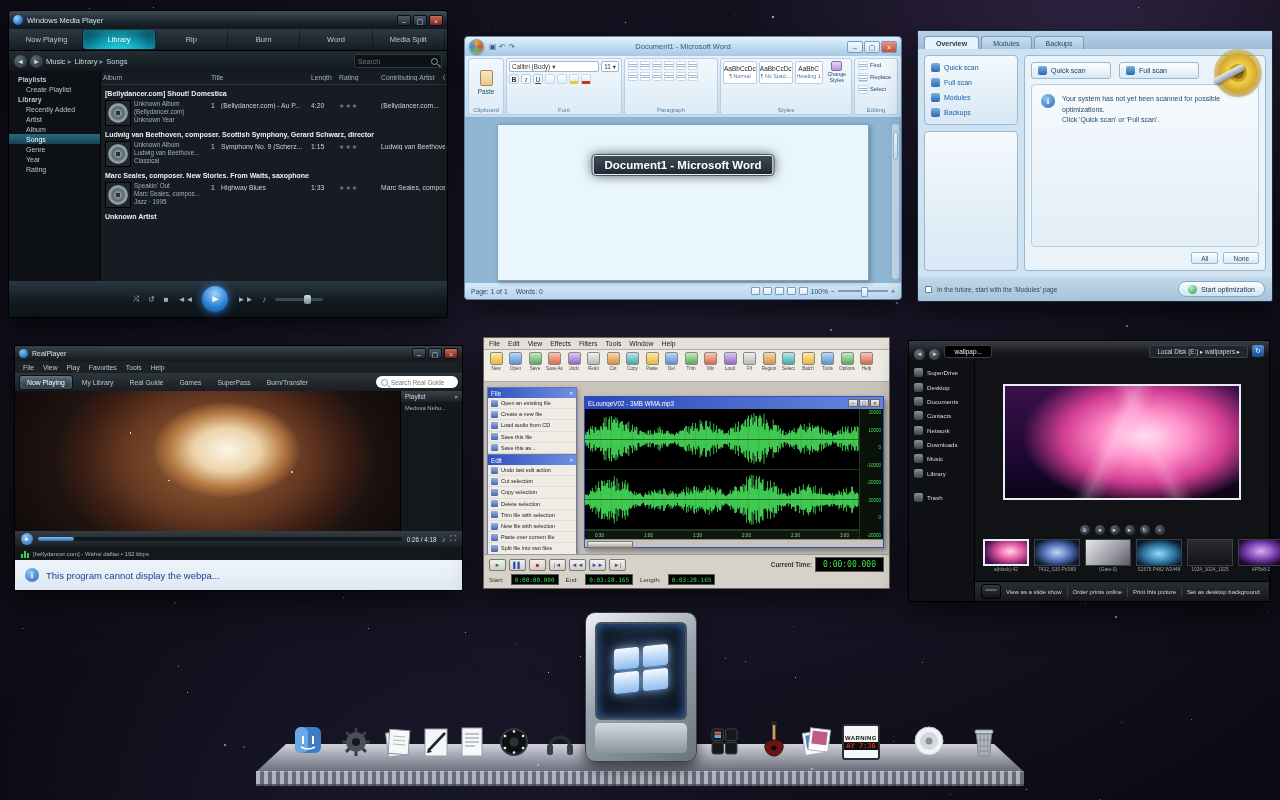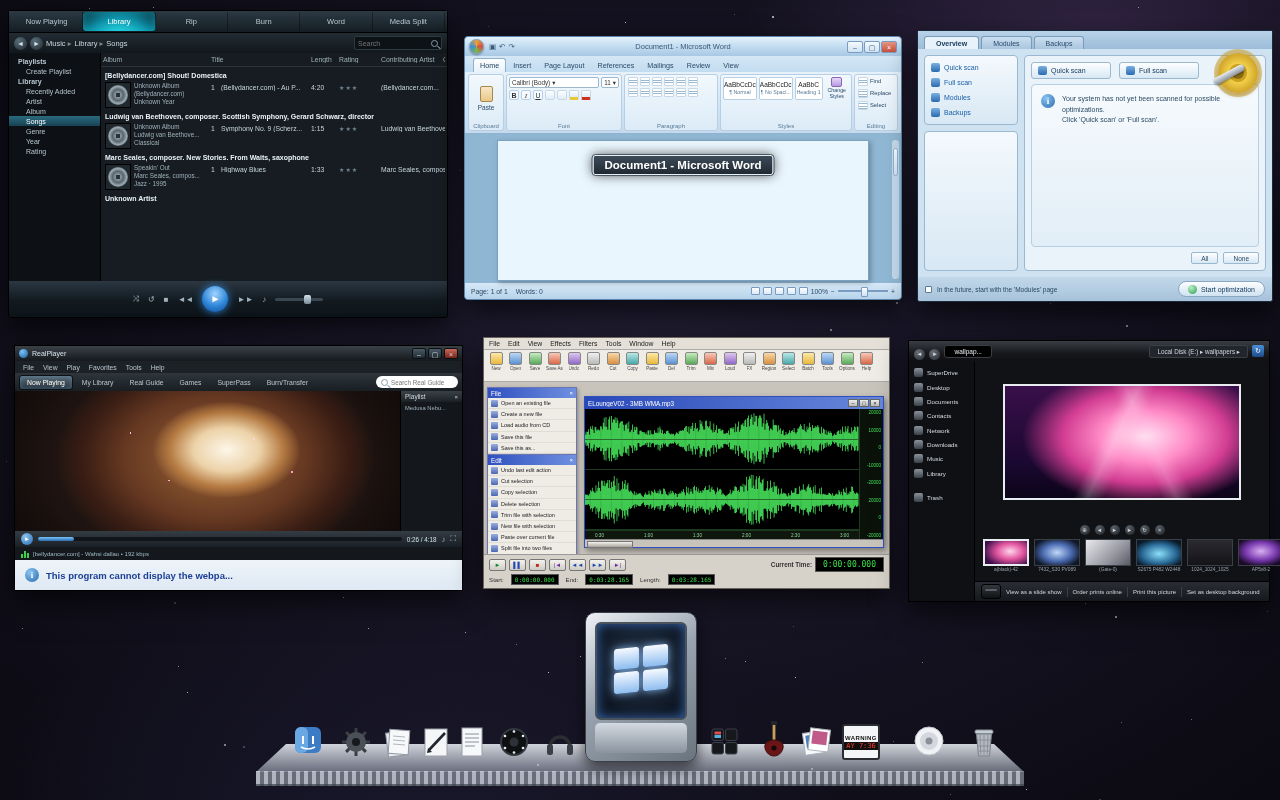--- a/index.html
+++ b/index.html
@@ -169,21 +169,21 @@
 .rp-pli{font-size:5.8px;color:#9fb0ba;padding:3px 4px;white-space:nowrap;overflow:hidden}
 .rp-cb{height:16px;display:flex;align-items:center;gap:5px;padding:0 6px;background:linear-gradient(#343c44,#1a2026)}
 .rp-play{width:12px;height:12px;border-radius:50%;background:radial-gradient(circle at 35% 30%,#8ac4f0,#2a6ab0);color:#fff;font-size:6px;line-height:12px;text-align:center;flex:none}
 .rp-tl{flex:1;height:4px;background:#10151a;border-radius:2px;position:relative}
 .rp-tl::after{content:"";position:absolute;left:0;width:10%;top:0;bottom:0;background:linear-gradient(#7ac4f8,#2a6ab0);border-radius:2px}
 .rp-time{font-size:6.3px;color:#cfe0ea;white-space:nowrap}
 .rp-st{height:13px;display:flex;align-items:center;gap:4px;padding:0 6px;background:#14181c;font-size:6px;color:#9fb8c4}
 .eq{display:flex;gap:1px;align-items:flex-end;height:8px;flex:none}
 .eq i{width:2px;background:#3ad44a}
 .rp-web{height:30px;background:linear-gradient(#eef4fa,#dfe9f4);display:flex;align-items:center;gap:7px;padding:0 10px}
-.rp-webtxt{font-size:9.5px;font-weight:bold;color:#1c3f94;white-space:nowrap;overflow:hidden}
+.rp-webtxt{font-size:9.5px;font-weight:normal;color:#1c3f94;white-space:nowrap;overflow:hidden}
 
 
 .ae{left:483px;top:337px;width:407px;height:252px;background:#d6d2ca;border:1px solid #6a665e;display:flex;flex-direction:column}
 .ae-mb{height:12px;display:flex;gap:8px;align-items:center;padding:0 5px;font-size:6.8px;color:#222;background:#e4e0d8;border-bottom:1px solid #aaa}
 .ae-tbr{height:32px;background:#efece6;border-bottom:1px solid #aaa;display:flex;gap:1.5px;padding:2px 3px;overflow:hidden}
 .ti{width:18px;display:flex;flex-direction:column;align-items:center;gap:1px;flex:none}
 .ti i{width:13px;height:13px;border:1px solid #888;border-radius:2px}
 .ti b{font-size:4.6px;color:#444;white-space:nowrap;overflow:hidden;max-width:18px}
 .c1{background:linear-gradient(#fde8a8,#e8b83a)}.c2{background:linear-gradient(#bcd8f4,#5a90d0)}.c3{background:linear-gradient(#c8ecc0,#58a858)}.c4{background:linear-gradient(#f8c8b8,#d86848)}.c5{background:linear-gradient(#ddc8f0,#9068c8)}.c6{background:linear-gradient(#f0f0f0,#b8b8b8)}.c7{background:linear-gradient(#f8d8a8,#d89040)}.c8{background:linear-gradient(#b8e8e8,#48a8a8)}
 .ae-ws{flex:1;position:relative;background:#c8c4bc;min-height:0;overflow:hidden}
@@ -401,20 +401,29 @@
     <div class="star" style="width: 1px; height: 1px; left: 624px; top: 217px; opacity: 0.84;"></div>
     <div class="star" style="width: 1px; height: 1px; left: 87px; top: 256px; opacity: 0.4;"></div>
     <div class="star" style="width: 1px; height: 1px; left: 771px; top: 247px; opacity: 1;"></div>
     <div class="star" style="width: 1px; height: 1px; left: 993px; top: 236px; opacity: 0.44;"></div>
     <div class="star" style="width: 1px; height: 1px; left: 1246px; top: 496px; opacity: 0.27;"></div>
     <div class="star" style="width: 1px; height: 1px; left: 1050px; top: 303px; opacity: 0.51;"></div>
     <div class="star" style="width: 1px; height: 1px; left: 747px; top: 189px; opacity: 0.31;"></div>
   </div>
 
 <div class="win wmp">
+  <div class="wmp-tb">
+    <span class="wmp-orb"></span>
+    <span class="wmp-title">Windows Media Player</span>
+    <span class="wbt">
+      <span>–</span>
+      <span>▢</span>
+      <span class="cl">×</span>
+    </span>
+  </div>
   <div class="wmp-tabs">
     <span class="wmp-tab">Now Playing</span>
     <span class="wmp-tab act">Library</span>
     <span class="wmp-tab">Rip</span>
     <span class="wmp-tab">Burn</span>
     <span class="wmp-tab">Word</span>
     <span class="wmp-tab">Media Split</span>
   </div>
   <div class="wmp-addr">
     <span class="nav">◄</span>
@@ -539,29 +548,20 @@
       <span>▣</span>
       <span>↶</span>
       <span>↷</span>
     </span>
     <span class="wd-title">Document1 - Microsoft Word</span>
     <span class="wd-wb">
       <span>–</span>
       <span>▢</span>
       <span class="cl">×</span>
     </span>
-  </div>
-  <div class="wd-tabs">
-    <span class="wd-tab act">Home</span>
-    <span class="wd-tab">Insert</span>
-    <span class="wd-tab">Page Layout</span>
-    <span class="wd-tab">References</span>
-    <span class="wd-tab">Mailings</span>
-    <span class="wd-tab">Review</span>
-    <span class="wd-tab">View</span>
   </div>
   <div class="wd-ribbon">
     <div class="rgrp" style="width:36px">
       <div class="paste">
         <i class="clipicon"></i>
         <b>Paste</b>
       </div>
       <div class="cap">Clipboard</div>
     </div>
     <div class="rgrp" style="width:116px">

